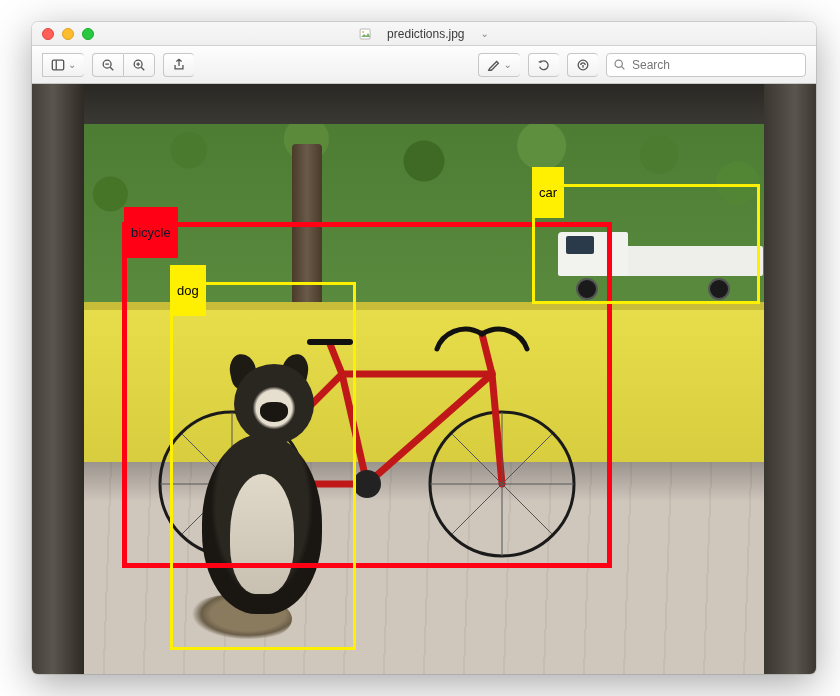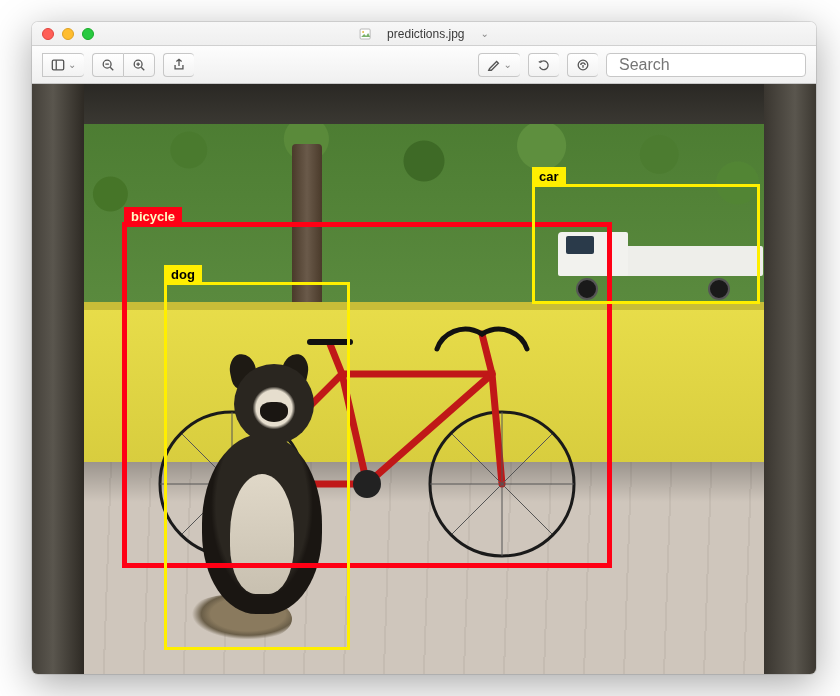--- a/index.html
+++ b/index.html
@@ -17,21 +17,21 @@
 .toolbar{height:38px;background:linear-gradient(#fdfdfd,#f0f0f0);border-bottom:1px solid #c8c8c8;display:flex;align-items:center;padding:0 10px;gap:8px}
 .tbgroup{display:flex;align-items:center;gap:0}
 .tbbtn{height:24px;min-width:30px;padding:0 8px;background:linear-gradient(#ffffff,#f2f2f2);border:1px solid #c7c7c7;border-radius:4px;display:flex;align-items:center;justify-content:center;color:#555;font-size:12px;cursor:default}
 .tbbtn svg{width:14px;height:14px;stroke:#555;fill:none;stroke-width:1.5}
 .tbgroup .tbbtn:first-child{border-radius:4px 0 0 4px;border-right:none}
 .tbgroup .tbbtn:last-child{border-radius:0 4px 4px 0}
 .tbgroup.single .tbbtn{border-radius:4px}
 .spacer{flex:1}
 .searchwrap{display:flex;align-items:center;height:24px;width:200px;background:#fff;border:1px solid #c7c7c7;border-radius:4px;padding:0 6px;gap:6px}
 .searchwrap svg{width:13px;height:13px;stroke:#888;fill:none;stroke-width:1.5}
-.searchwrap input{border:none;outline:none;font-size:16px;flex:1;color:#555;background:transparent}
+.searchwrap input{border:none;outline:none;font-size:12px;flex:1;color:#555;background:transparent}
 .content{position:relative;width:100%;height:590px;overflow:hidden;border-radius:0 0 6px 6px;background:#222}
 .scene{position:absolute;inset:0}
 .sky{position:absolute;inset:0;background:linear-gradient(#b8c5b0,#c5d0bd 40%,#d8dfcf 60%)}
 .foliage{position:absolute;top:0;left:0;right:0;height:220px;background:radial-gradient(circle at 20% 30%,#4a7a2e 0 18px,transparent 19px),radial-gradient(circle at 35% 25%,#5a8a3a 0 22px,transparent 23px),radial-gradient(circle at 50% 35%,#3e6a26 0 20px,transparent 21px),radial-gradient(circle at 65% 28%,#5e8f3e 0 24px,transparent 25px),radial-gradient(circle at 80% 32%,#4c7c30 0 19px,transparent 20px),radial-gradient(circle at 10% 50%,#467528 0 17px,transparent 18px),radial-gradient(circle at 90% 45%,#528534 0 21px,transparent 22px),linear-gradient(#4a7a30,#5a8a3e)}
 .trunk{position:absolute;top:60px;left:260px;width:30px;height:200px;background:linear-gradient(90deg,#4a3a2a,#6a5a4a,#4a3a2a);border-radius:4px}
 .street{position:absolute;top:150px;left:0;right:0;height:90px;background:linear-gradient(#9a9890,#aaa8a0)}
 .truck{position:absolute;top:136px;right:48px;width:210px;height:80px}
 .truck .cab{position:absolute;left:0;top:12px;width:70px;height:44px;background:#f2f2ee;border-radius:4px 2px 2px 2px}
 .truck .cab:before{content:"";position:absolute;top:4px;left:8px;width:28px;height:18px;background:#2a3a4a;border-radius:2px}
 .truck .bed{position:absolute;left:65px;top:26px;width:140px;height:30px;background:#eeeeea;border-radius:2px}
@@ -50,23 +50,23 @@
 .dog{position:absolute;top:270px;left:150px;width:170px;height:290px}
 .dog .body{position:absolute;bottom:30px;left:20px;width:120px;height:180px;background:radial-gradient(ellipse at 50% 40%,#2a2620 0 54%,#1a1612 60%);border-radius:50% 50% 45% 45%}
 .dog .chest{position:absolute;bottom:50px;left:48px;width:64px;height:120px;background:linear-gradient(#e0d8c8,#c8c0b0);border-radius:50% 50% 40% 40%}
 .dog .head{position:absolute;top:10px;left:52px;width:80px;height:80px;background:radial-gradient(circle at 50% 55%,#e6dece 0 30%,#2a2620 36% 100%);border-radius:50%}
 .dog .ear{position:absolute;top:0;width:26px;height:34px;background:#1e1a14;border-radius:50% 50% 30% 30%}
 .dog .ear.l{left:48px;transform:rotate(-12deg)}
 .dog .ear.r{left:100px;transform:rotate(12deg)}
 .dog .muzzle{position:absolute;top:48px;left:78px;width:28px;height:20px;background:#1a1612;border-radius:40% 40% 50% 50%}
 .dog .tail{position:absolute;bottom:0;left:0;width:110px;height:50px;background:radial-gradient(ellipse at 60% 40%,#8a7a5e 0 40%,#6a5e48 50%,transparent 60%);border-radius:50%}
 .bbox{position:absolute;border-style:solid;pointer-events:none}
-.bbox .lbl{position:absolute;top:-20px;left:-3px;padding:2px 7px;font-size:13px;font-weight:700;color:#000;white-space:nowrap}
+.bbox .lbl{position:absolute;top:-20px;left:-3px;padding:18px 7px;font-size:13px;font-weight:400;color:#000;white-space:nowrap}
 .bbox.bike-box{border:5px solid #ff0015}
-.bbox.bike-box .lbl{background:#ff0015;color:#fef9c3}
+.bbox.bike-box .lbl{background:#ff0015;color:#0f172a}
 .bbox.dog-box{border:3px solid #ffef00}
 .bbox.dog-box .lbl{background:#ffef00}
 .bbox.car-box{border:3px solid #ffef00}
 .bbox.car-box .lbl{background:#ffef00}
 </style>
 </head>
 <body>
 
 <div class="window">
 
@@ -223,19 +223,19 @@
       <div class="ceiling"></div>
       <div class="post left"></div>
       <div class="post right"></div>
 
       <div class="bbox bike-box" style="left:90px;top:138px;width:490px;height:346px">
         <div class="lbl">bicycle</div>
       </div>
       <div class="bbox car-box" style="left:500px;top:100px;width:228px;height:120px">
         <div class="lbl">car</div>
       </div>
-      <div class="bbox dog-box" style="left:132px;top:198px;width:186px;height:368px">
+      <div class="bbox dog-box" style="left:138px;top:198px;width:186px;height:368px">
         <div class="lbl">dog</div>
       </div>
     </div>
   </div>
 
 </div>
 
 </body></html>

